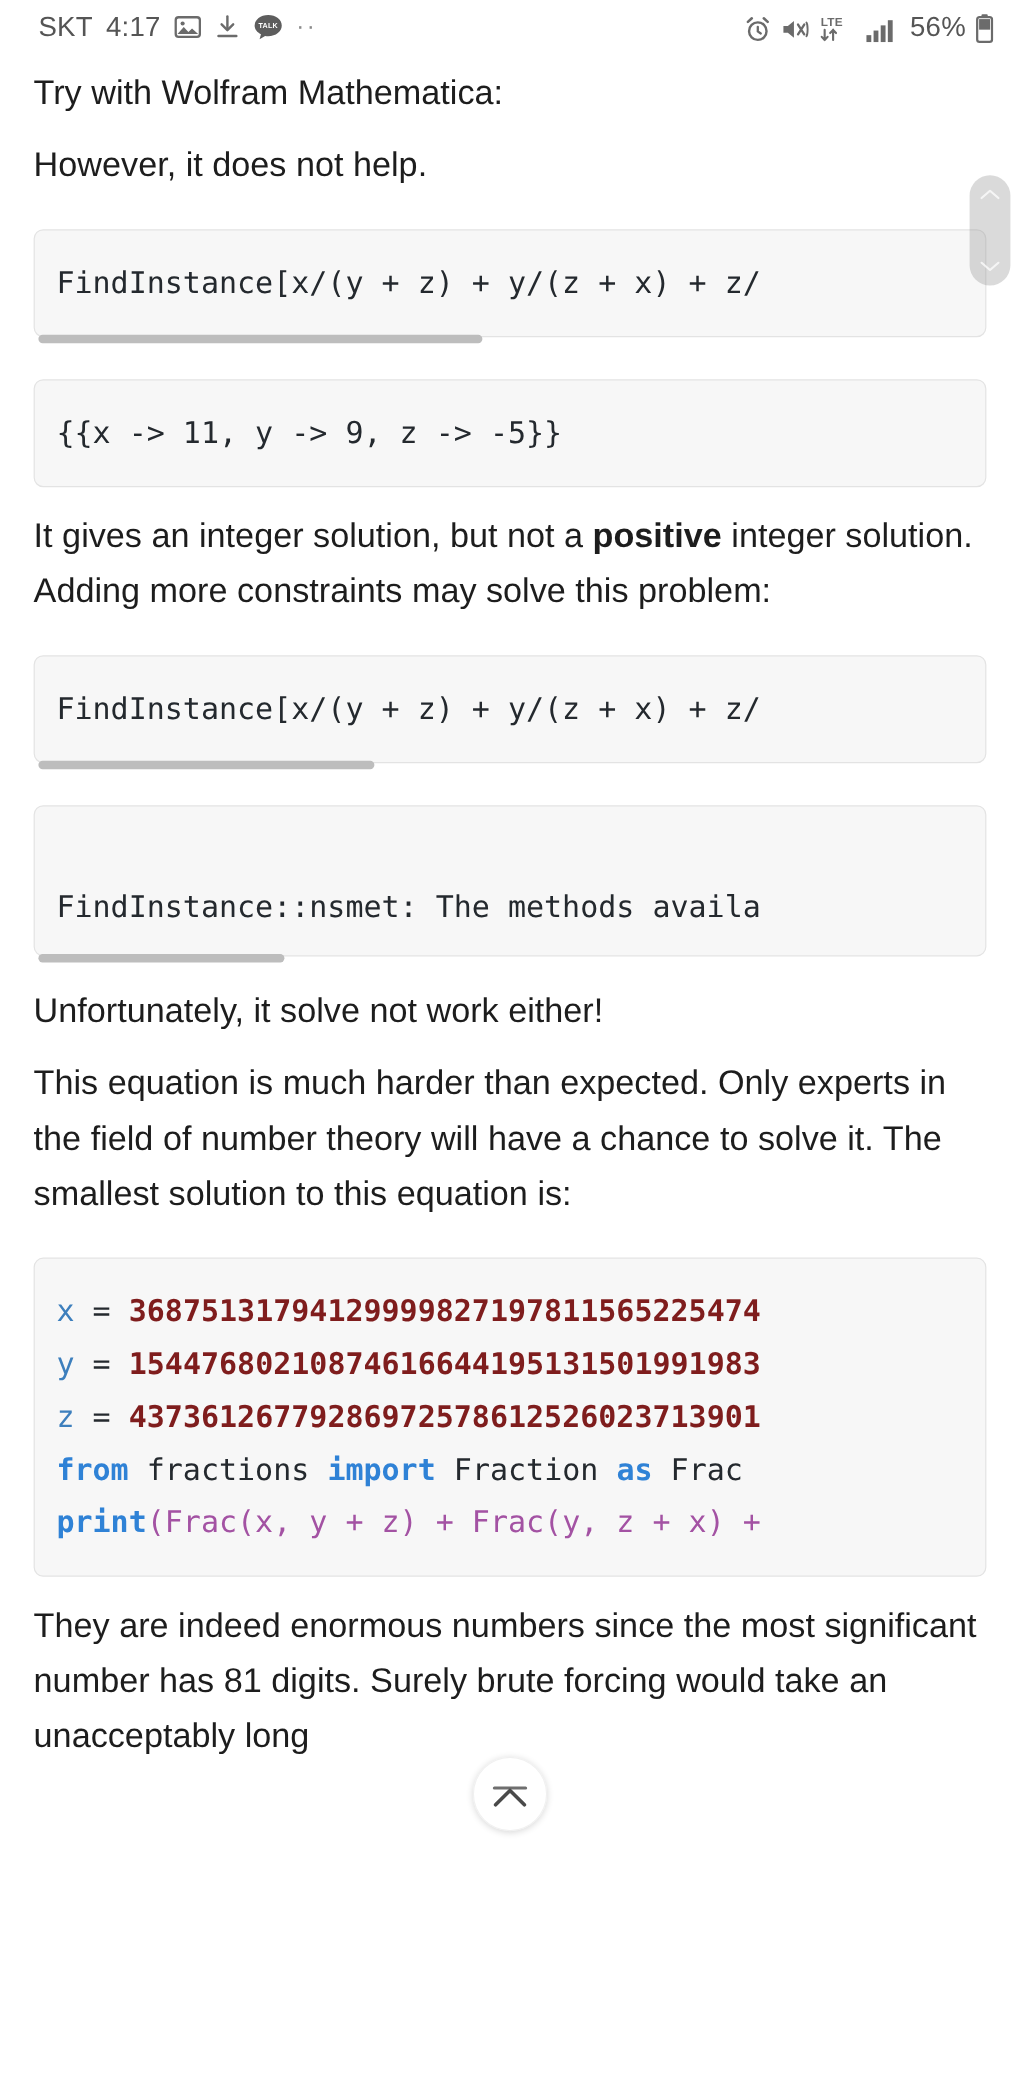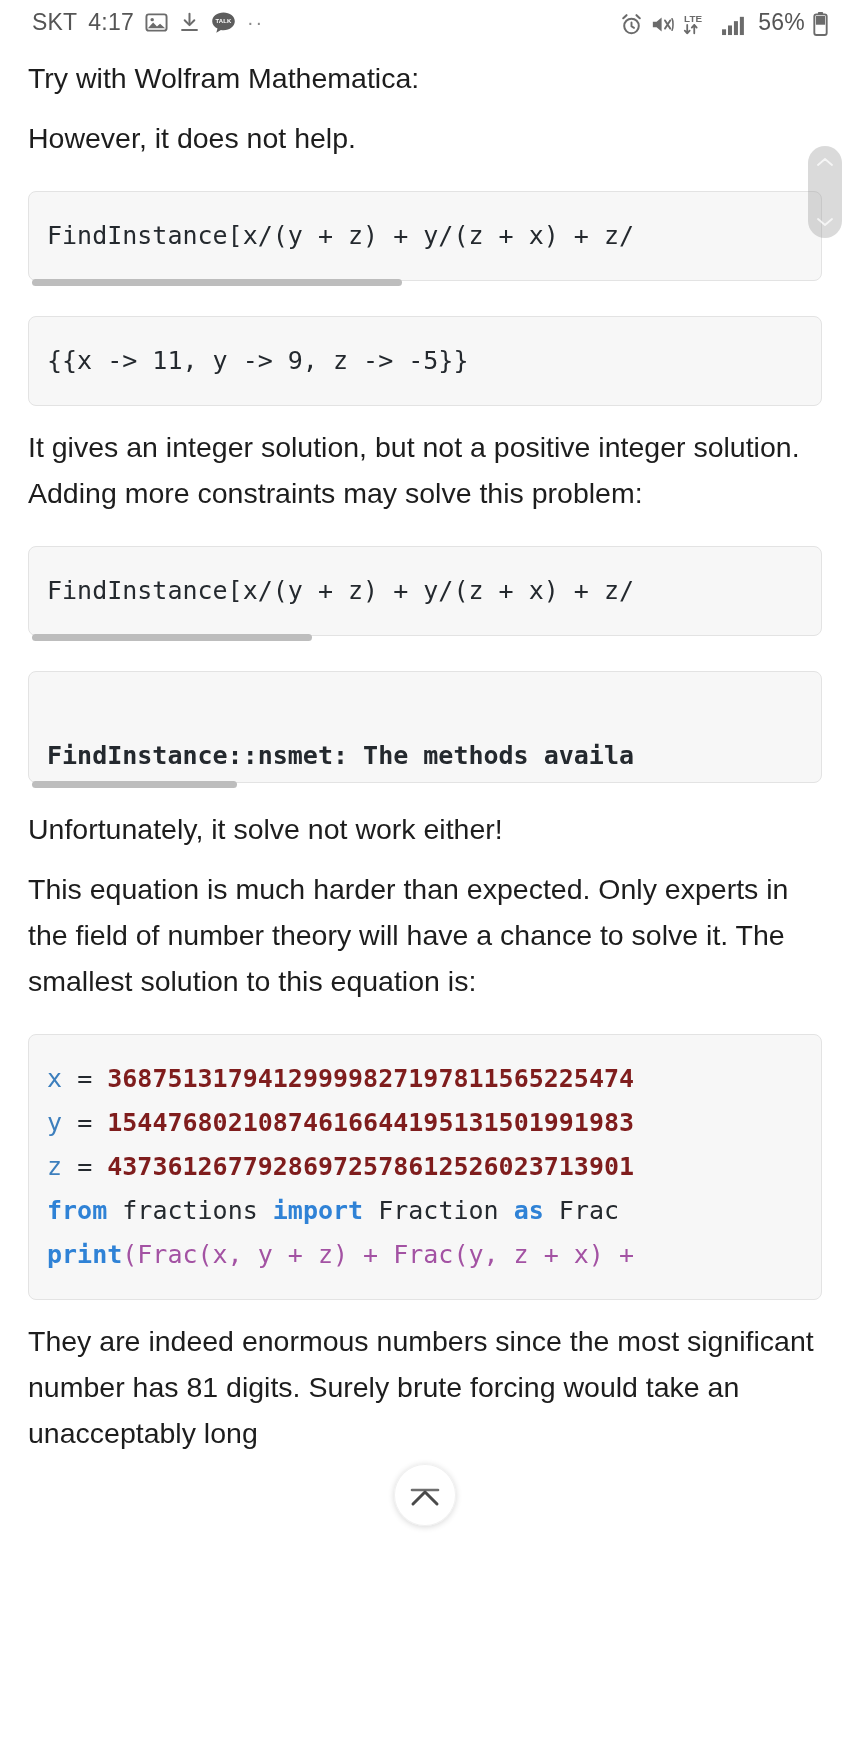--- a/index.html
+++ b/index.html
@@ -38,37 +38,37 @@
     padding:0 28px;
     position:relative;
   }
   p.para{
     font-size:28.5px;
     line-height:46px;
     color:#1d1d1d;
     margin:11px 0 14px;
     font-weight:400;
   }
-  p.para b{ font-weight:400;margin-top:20px; }
+  p.para b{ font-weight:700;margin-top:20px; }
 
   
   .codewrap{ position:relative; margin:30px 0 18px; }
   .code{
     background:#f7f7f7;
     border:1px solid #e3e3e3;
     border-radius:8px;
     padding:22px 18px;
     font-family:"DejaVu Sans Mono", monospace;
     font-size:25px;
     line-height:44px;
     color:#24292e;
     white-space:pre;
     overflow:hidden;
   }
-  .code.tall{ padding-top:62px; padding-bottom:4px;font-weight:bold; }
+  .code.tall{ padding-top:62px; padding-bottom:18px; }
   .code .ln{ display:block; }
   .hscroll{
     height:7px;
     background:transparent;
     margin-top:-2px;
     position:relative;
   }
   .hscroll i{
     position:absolute; left:4px; top:0; height:7px;
     background:#bdbdbd; border-radius:4px; display:block;

